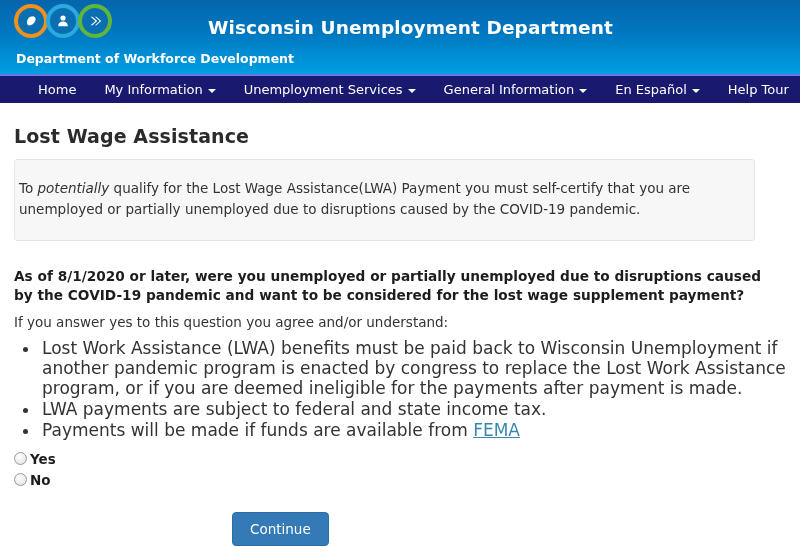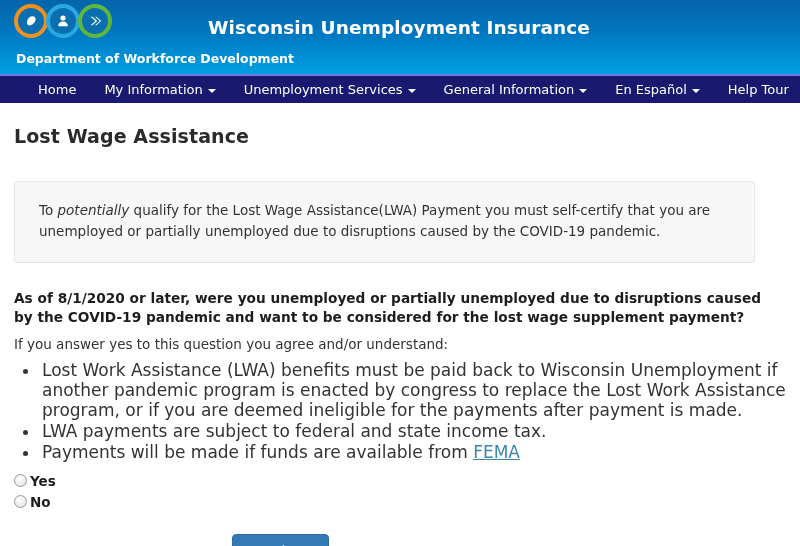--- a/index.html
+++ b/index.html
@@ -121,26 +121,26 @@
   .page-title {
     font-size: 19px;
     font-weight: bold;
     color: #2b2b2b;
     margin: 22px 0 0 0;
     padding: 0;
     letter-spacing: 0.1px;
   }
 
   .info-box {
-    margin-top: 34px;
+    margin-top: 12px;
     margin-right: 31px;
     background: #f7f7f7;
     border: 1px solid #e6e6e6;
     border-radius: 3px;
-    padding: 18px 20px 20px 24px;
+    padding: 18px 20px 20px 4px;
     box-sizing: border-box;
   }
   .info-box p {
     margin: 0;
     font-size: 13.5px;
     line-height: 21px;
     color: #333333;
   }
   .info-box em { font-style: italic; }
 
@@ -241,21 +241,21 @@
         <div class="logo-circle lc3">
           <svg width="16" height="16" viewBox="0 0 16 16">
             <path d="M3.6 3.8 L8.4 8 L3.6 12.2 L5.4 12.2 L10.2 8 L5.4 3.8 Z" fill="#ffffff"></path>
             <path d="M8.0 3.8 L12.8 8 L8.0 12.2 L9.4 12.2 L14.2 8 L9.4 3.8 Z" fill="#ffffff"></path>
           </svg>
         </div>
 
       </div>
     </div>
 
-    <div class="header-title">Wisconsin Unemployment Insurance</div>
+    <div class="header-title">Wisconsin Unemployment Department</div>
     <div class="header-sub">Department of Workforce Development</div>
   </div>
 </div>
 
 <div class="navbar">
   <div class="nav-item">
     <span>Home</span>
   </div>
   <div class="nav-item">
     <span>My Information</span>

